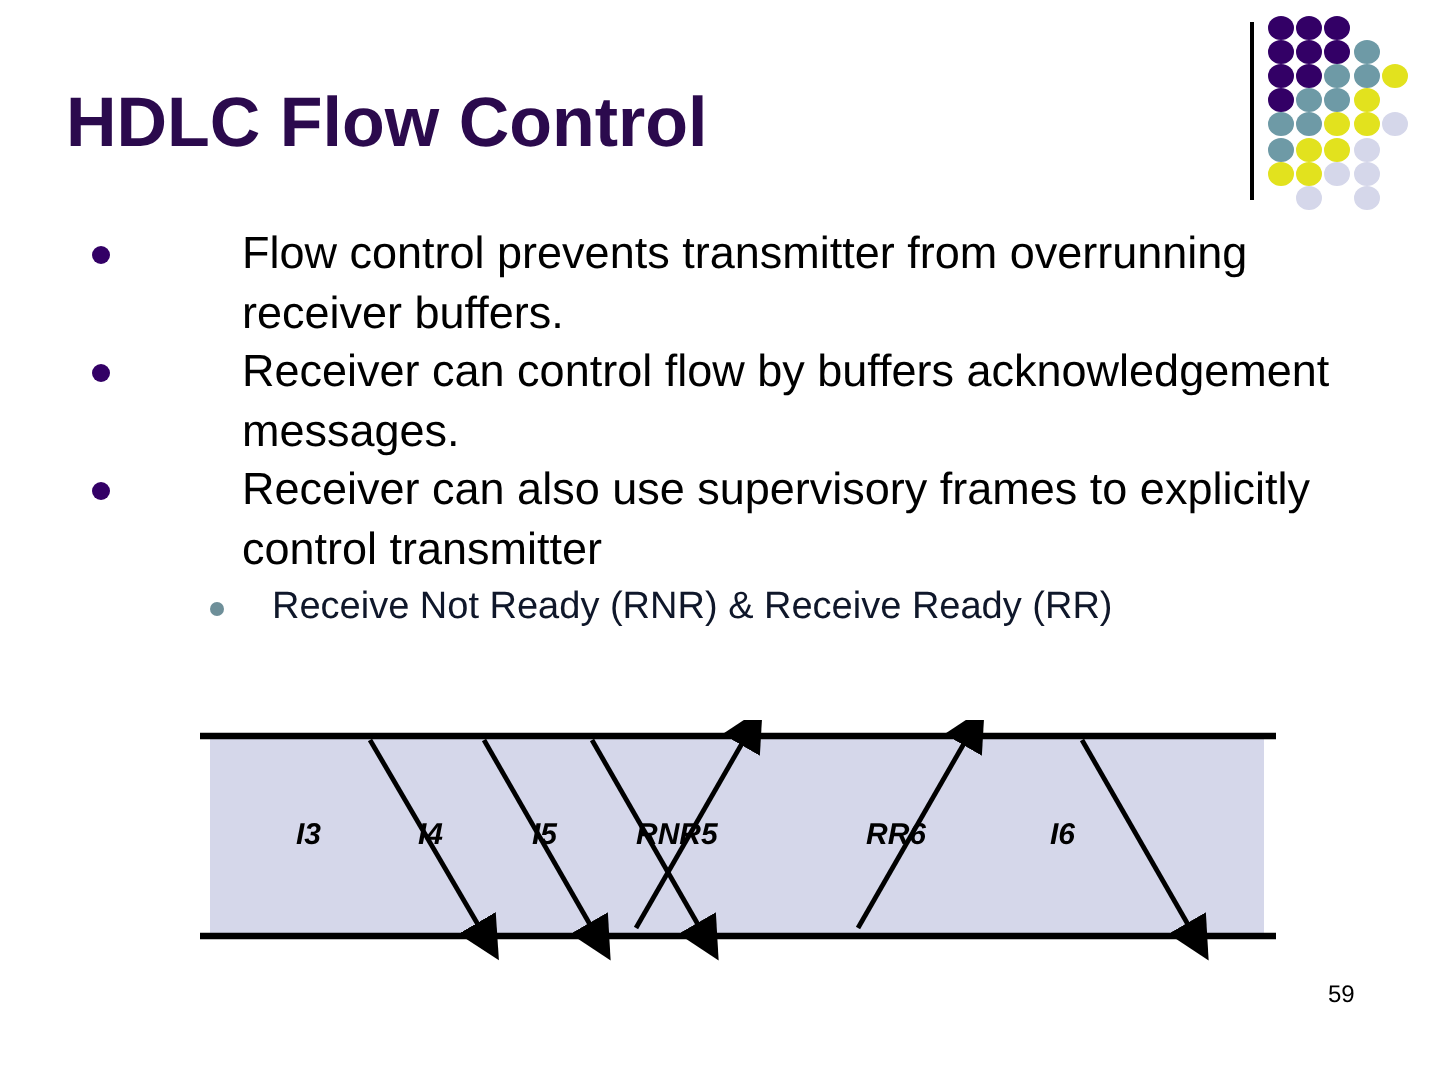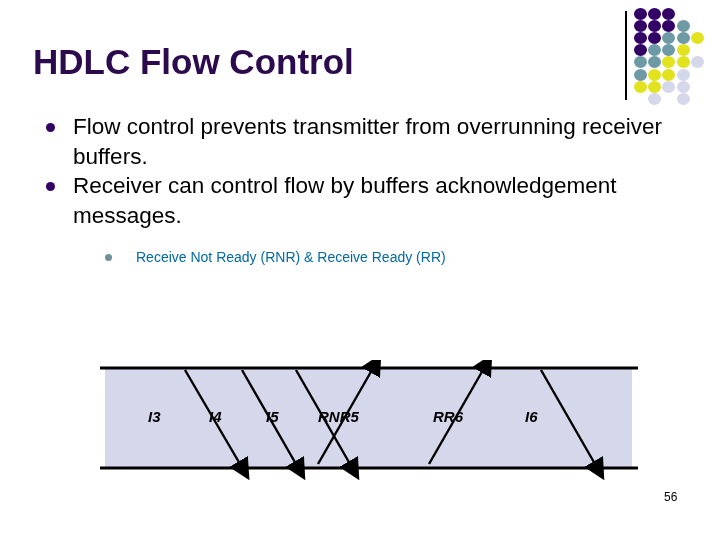--- a/index.html
+++ b/index.html
@@ -83,30 +83,31 @@
     left: 13px;
     top: 11px;
     width: 9px;
     height: 9px;
     border-radius: 50%;
     background: #330066;
   }
   .bullet-row .btext {
     display: block;
     white-space: pre-wrap;
+    margin-left: 48px;
   }
 
   
   #subbullet {
     position: relative;
-    margin: 16px 0 0 0;
+    margin: 4px 0 0 0;
     padding-left: 103px;
-    font-size: 14px;
+    font-size: 19px;
     line-height: 22px;
-    color: #0369a1;
+    color: #0f172a;
   }
   #subbullet .marker {
     position: absolute;
     left: 72px;
     top: 8px;
     width: 7px;
     height: 7px;
     border-radius: 50%;
     background: #6e8f99;
   }
@@ -185,20 +186,24 @@
     <div class="bullet-row">
       <span class="marker" style="background: rgb(51, 0, 102);"></span>
       <span class="btext">Flow control prevents transmitter from overrunning receiver buffers.</span>
     </div>
 
     <div class="bullet-row">
       <span class="marker" style="background: rgb(51, 0, 102);"></span>
       <span class="btext">Receiver can control flow by buffers acknowledgement messages.</span>
     </div>
 
+    <div class="bullet-row">
+      <span class="marker" style="background: rgb(51, 0, 102);"></span>
+      <span class="btext">Receiver can also use supervisory frames to explicitly control transmitter</span>
+    </div>
 
     <div id="subbullet">
       <span class="marker" style="background: rgb(110, 143, 153);"></span>
       <span>Receive Not Ready (RNR) &amp;  Receive Ready (RR)</span>
     </div>
 
   </div>
 
   <div id="diagram">
     <svg width="540" height="125" viewBox="0 0 540 125" xmlns="http://www.w3.org/2000/svg">
@@ -228,15 +233,15 @@
 
       <text class="dlabel" x="48" y="62">I3</text>
       <text class="dlabel" x="109" y="62">I4</text>
       <text class="dlabel" x="166" y="62">I5</text>
       <text class="dlabel" x="218" y="62">RNR5</text>
       <text class="dlabel" x="333" y="62">RR6</text>
       <text class="dlabel" x="425" y="62">I6</text>
     </svg>
   </div>
 
-  <div id="pagenum">56</div>
+  <div id="pagenum">59</div>
 
 </div>
 
 </body></html>

